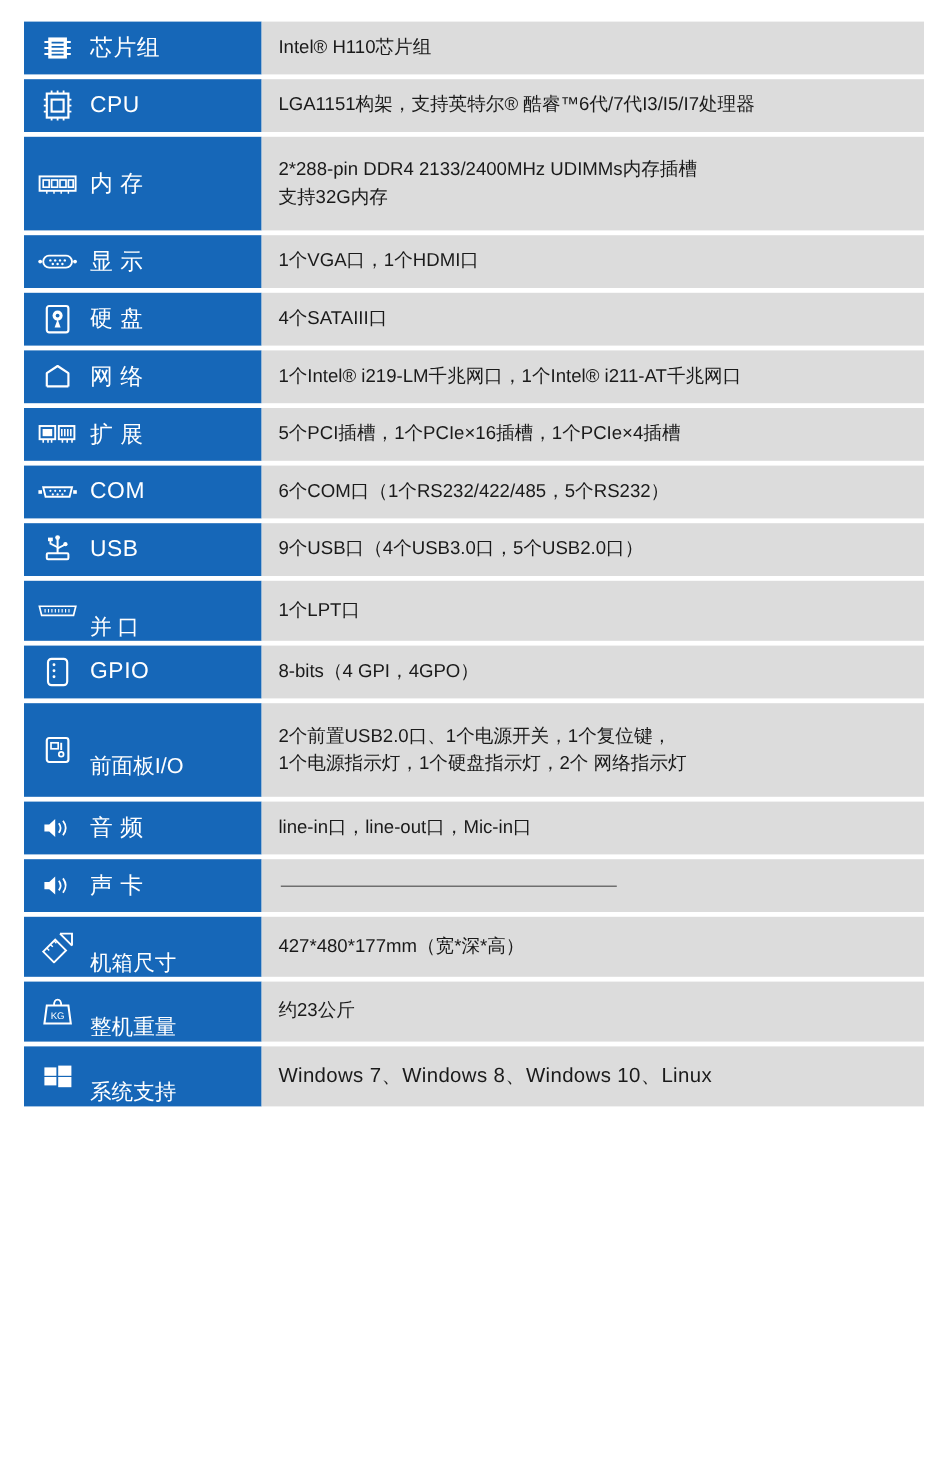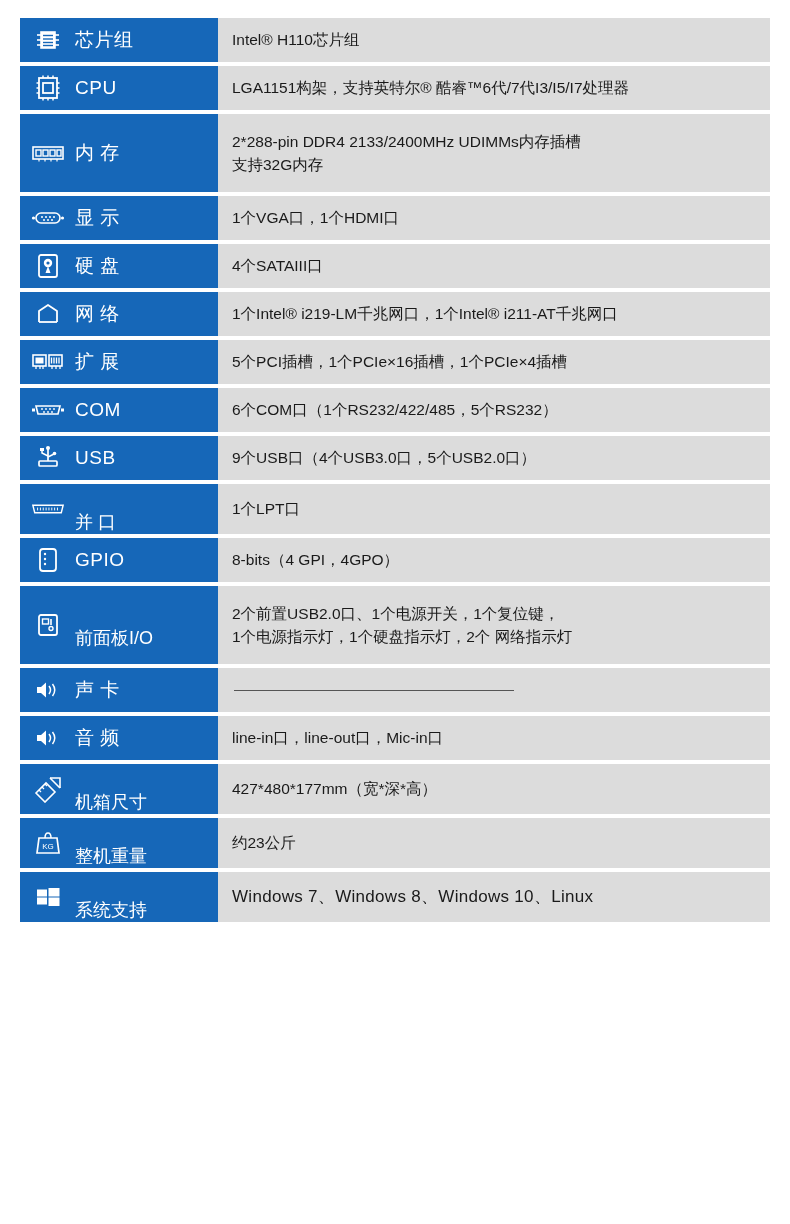--- a/index.html
+++ b/index.html
@@ -404,43 +404,43 @@
       <tr class="spec-row">
         <td class="label-cell">
           <div class="label-inner">
             <span class="icon-box">
               <svg width="30" height="24" viewBox="0 0 30 24">
                   <path d="M4 9 H8 L13 4.5 V19.5 L8 15 H4 Z" fill="#fff"></path>
                   <path d="M16 8 Q19 12 16 16" fill="none" stroke="#fff" stroke-width="1.5"></path>
                   <path d="M19.5 6 Q24 12 19.5 18" fill="none" stroke="#fff" stroke-width="1.5"></path>
                 </svg>
             </span>
-            <span class="label-text">声 卡</span>
-          </div>
-        </td>
-        <td class="value-cell">
-          <span class="blank-rule"></span>
+            <span class="label-text">音 频</span>
+          </div>
+        </td>
+        <td class="value-cell">
+          <span class="value-line">line-in口，line-out口，Mic-in口</span>
         </td>
       </tr>
 
       <tr class="spec-row">
         <td class="label-cell">
           <div class="label-inner">
             <span class="icon-box">
               <svg width="30" height="24" viewBox="0 0 30 24">
                   <path d="M4 9 H8 L13 4.5 V19.5 L8 15 H4 Z" fill="#fff"></path>
                   <path d="M16 8 Q19 12 16 16" fill="none" stroke="#fff" stroke-width="1.5"></path>
                   <path d="M19.5 6 Q24 12 19.5 18" fill="none" stroke="#fff" stroke-width="1.5"></path>
                 </svg>
             </span>
-            <span class="label-text">音 频</span>
-          </div>
-        </td>
-        <td class="value-cell">
-          <span class="value-line">line-in口，line-out口，Mic-in口</span>
+            <span class="label-text">声 卡</span>
+          </div>
+        </td>
+        <td class="value-cell">
+          <span class="blank-rule"></span>
         </td>
       </tr>
 
 
       <tr class="spec-row">
         <td class="label-cell">
           <div class="label-inner">
             <span class="icon-box">
               <svg width="30" height="28" viewBox="0 0 30 28">
                   <path d="M3 18 L13 8 L22 17 L12 27 Z" fill="none" stroke="#fff" stroke-width="1.6"></path>

